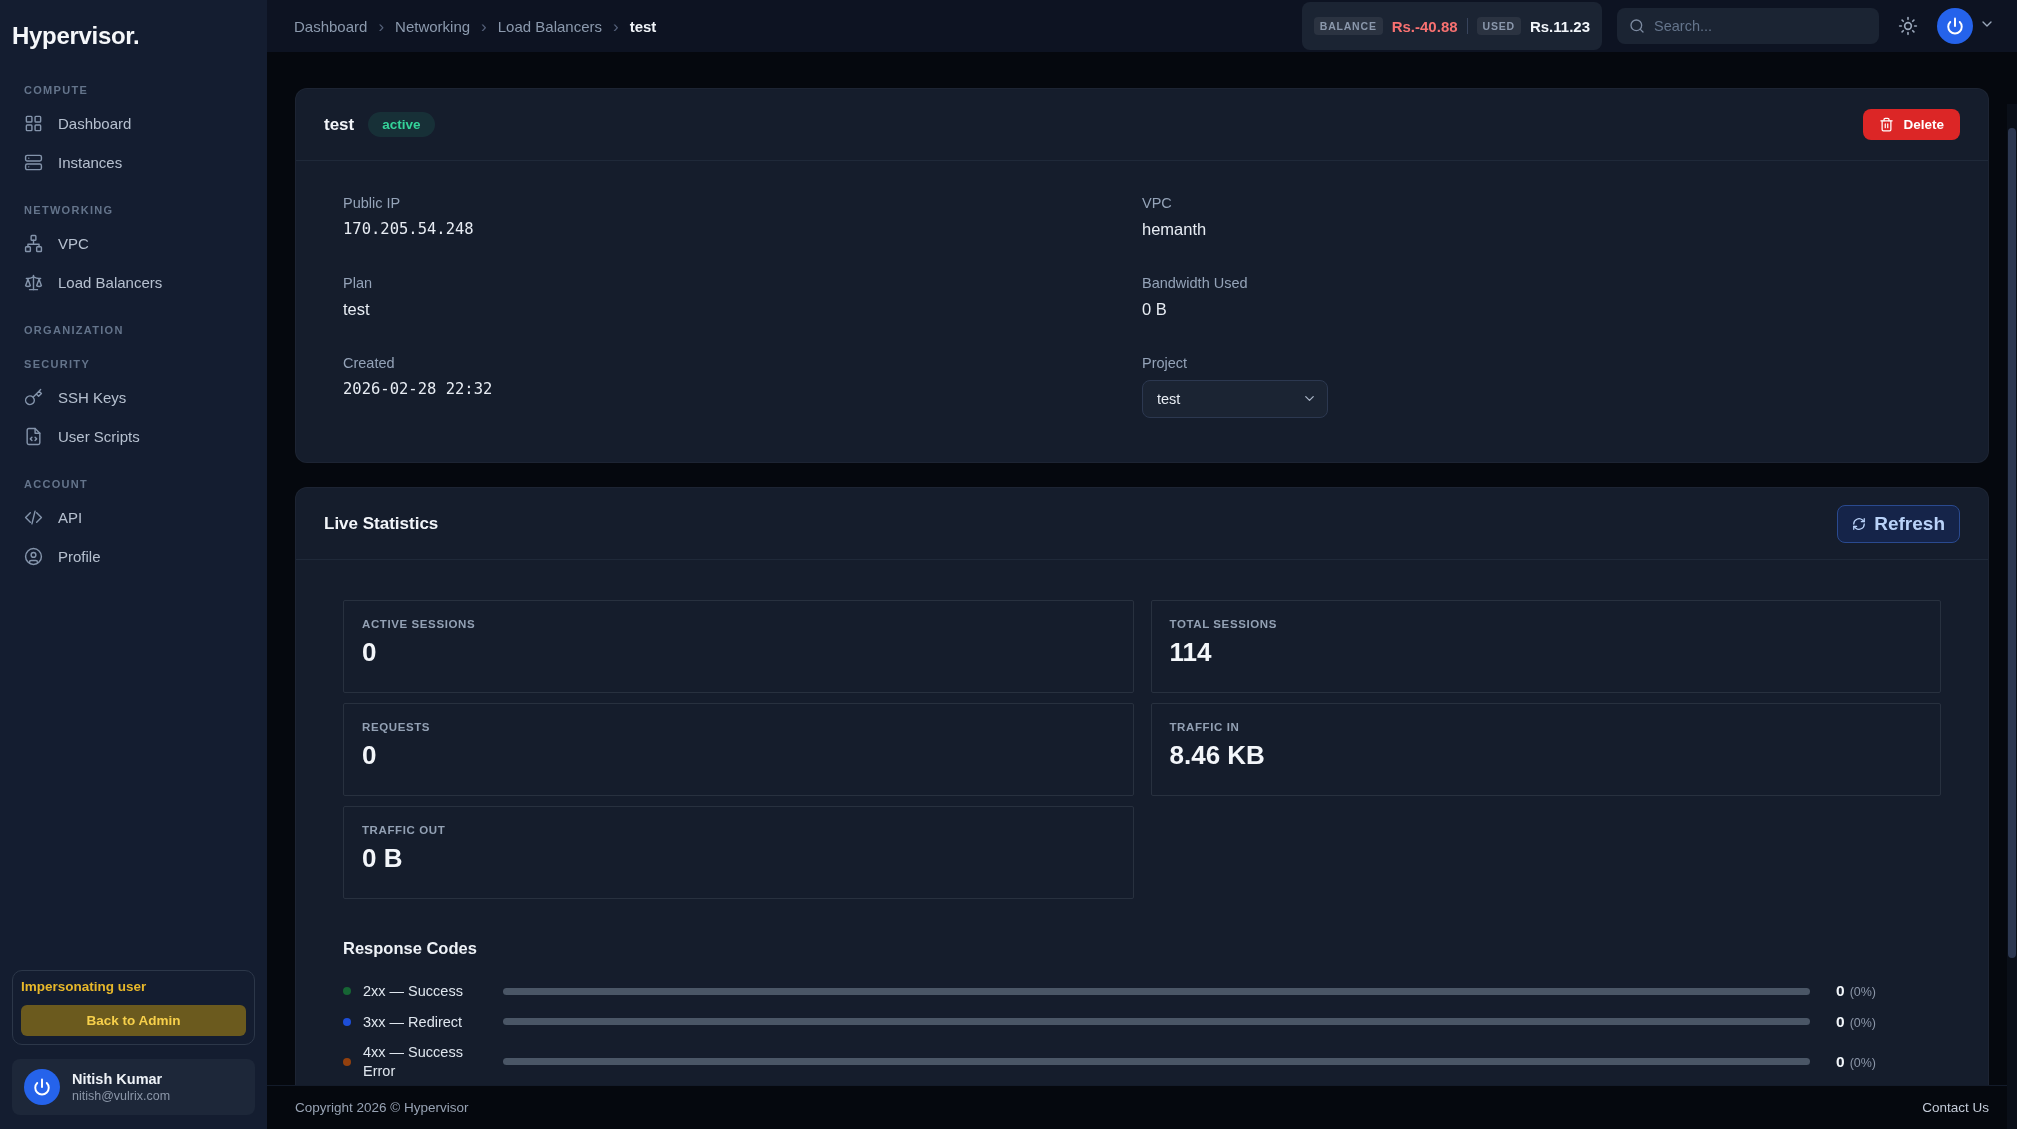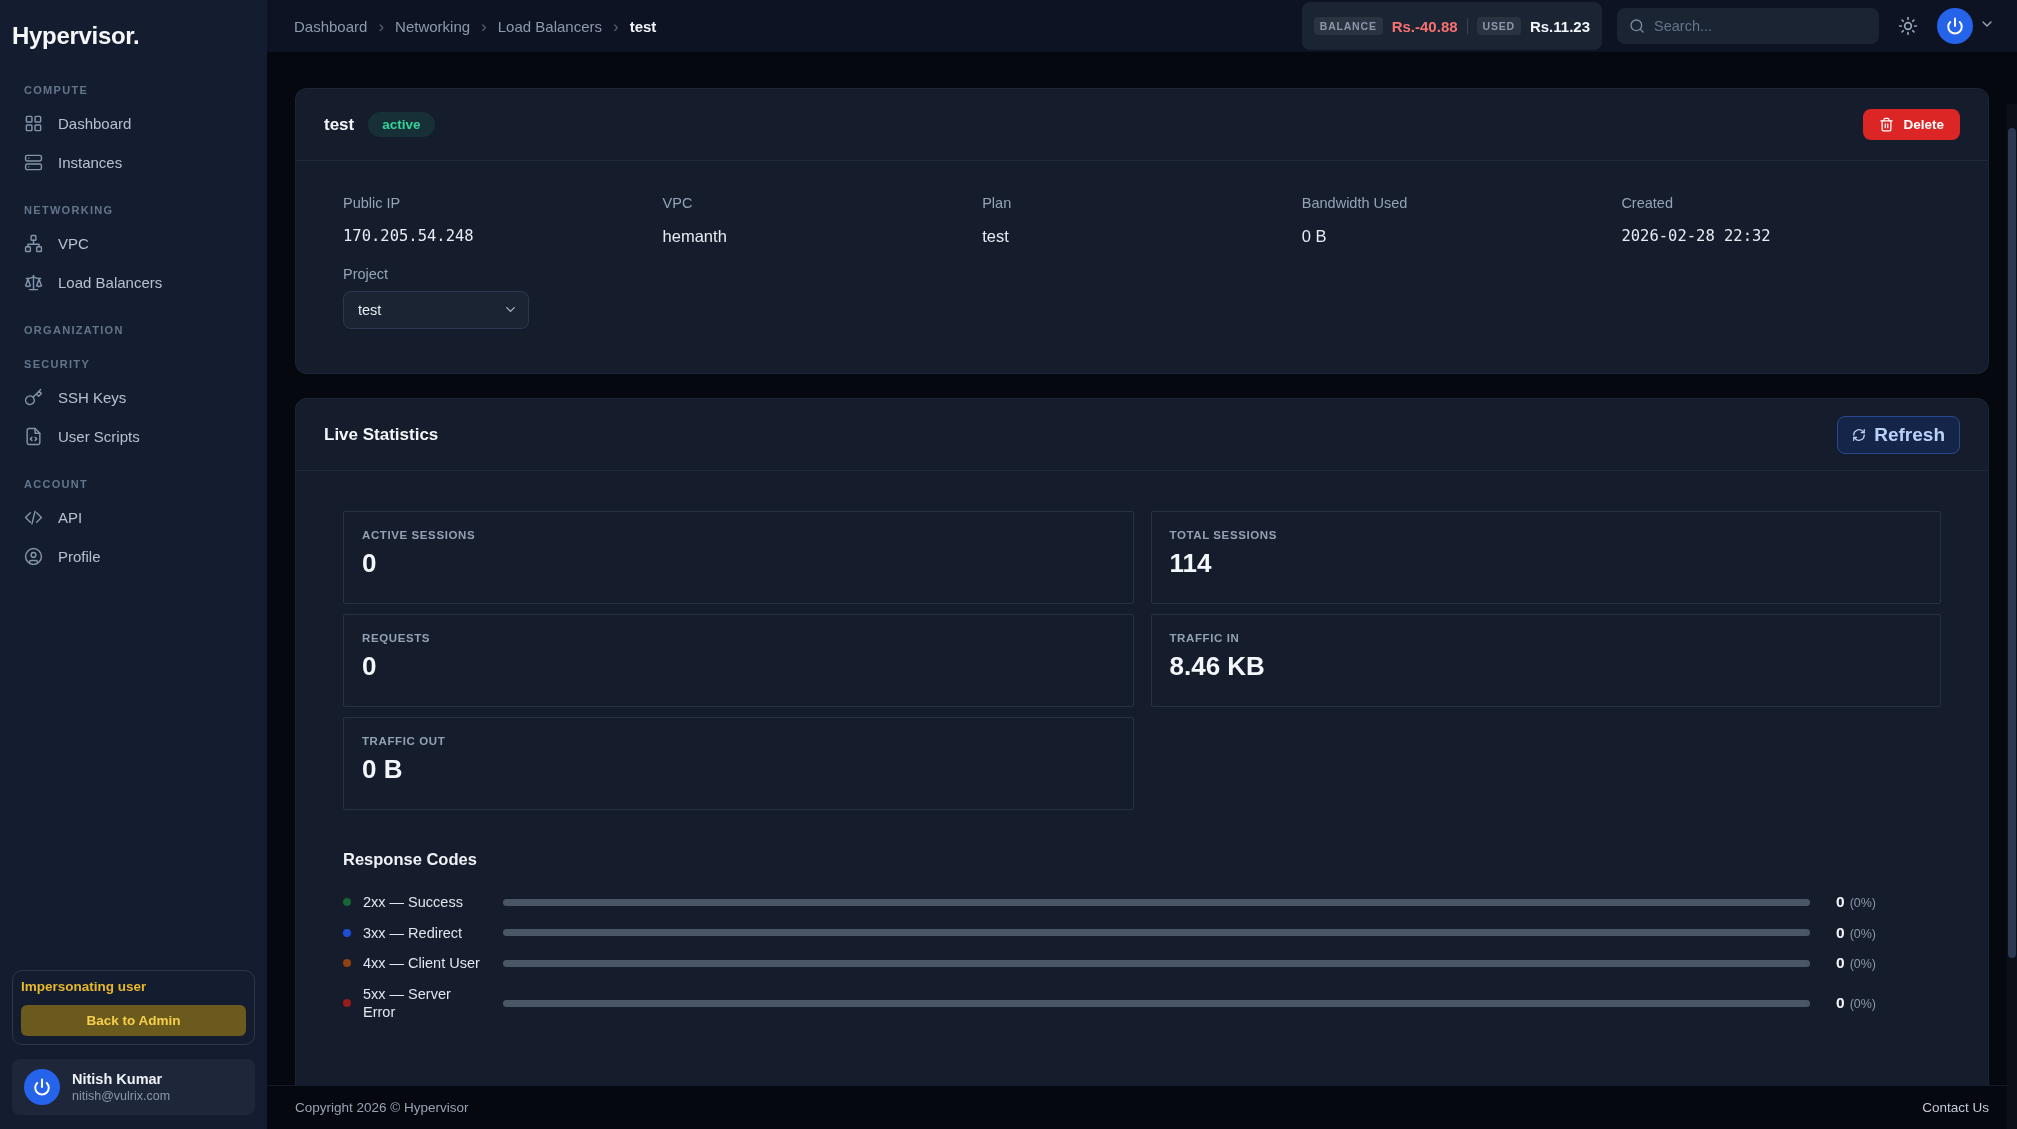--- a/index.html
+++ b/index.html
@@ -48,23 +48,23 @@
   .avatar-menu .chev svg { width:16px; height:16px; stroke:#9aa7ba; }
 
   
   .content { position:absolute; top:52px; left:0; right:0; bottom:0; overflow:hidden; padding:36px 28px 0; }
   .card { background:#151d2c; border:1px solid rgba(255,255,255,0.035); border-radius:12px; }
   .card-header { display:flex; align-items:center; height:72px; padding:0 28px; border-bottom:1px solid #1f2939; }
   .card-title { font-size:17px; font-weight:700; color:#f2f5f9; }
   .badge-active { margin-left:14px; color:#34d399; background:rgba(52,211,153,0.10); padding:5px 14px; border-radius:999px; font-size:13.5px; font-weight:600; }
   .delete-btn { margin-left:auto; background:#dc2626; color:#fff; border:none; border-radius:8px; padding:8px 16px; font-size:13.5px; font-weight:700; display:flex; align-items:center; gap:9px; cursor:pointer; font-family:inherit; }
   .delete-btn svg { width:15px; height:15px; stroke:#fff; }
-  .card1-body { padding:34px 47px 44px; display:grid; grid-template-columns:repeat(5,1fr); row-gap:20px; }
+  .card1-body { padding:34px 47px 44px; display:grid; grid-template-columns:repeat(2,1fr); row-gap:36px; }
   .field-label { font-size:14.5px; color:#94a3b8; }
-  .field-value { margin-top:16px; font-size:16.5px; color:#e7ecf3; }
+  .field-value { margin-top:9px; font-size:16.5px; color:#e7ecf3; }
   .field-value.mono { font-family:"DejaVu Sans Mono", monospace; font-size:15.5px; }
   .select-wrap { position:relative; width:186px; margin-top:9px; }
   .select-wrap select { width:100%; height:38px; background:#1b2433; border:1px solid #2c3850; border-radius:8px; color:#e7ecf3; font-size:14.5px; padding:0 14px; appearance:none; -webkit-appearance:none; font-family:inherit; cursor:pointer; }
   .select-wrap .sel-chev { position:absolute; right:11px; top:11px; pointer-events:none; }
   .select-wrap .sel-chev svg { width:15px; height:15px; stroke:#aab6c8; }
 
   .card2 { margin-top:24px; height:900px; }
   .refresh-btn { margin-left:auto; background:#152449; border:1px solid #2a4a8f; color:#b9d2f8; border-radius:8px; padding:7px 14px; font-size:19px; font-weight:700; display:flex; align-items:center; gap:8px; cursor:pointer; font-family:inherit; }
   .refresh-btn svg { width:14px; height:14px; stroke:#b9d2f8; }
   .stats-body { padding:40px 47px 0; }
@@ -366,21 +366,21 @@
        <span class="dot" style="background:#1d4ed8"></span>
        <span class="row-label">3xx — Redirect</span>
        <span class="row-bar">
          <span class="row-fill" style="width:0%;background:#1d4ed8"></span>
                   </span>
        <span class="row-value">
          <span class="row-count">0</span><span class="row-pct">(0%)</span></span>
      </div>
                 <div class="response-row">
        <span class="dot" style="background:#92400e"></span>
-       <span class="row-label">4xx — Client User</span>
+       <span class="row-label">4xx — Success Error</span>
        <span class="row-bar">
          <span class="row-fill" style="width:0%;background:#92400e"></span>
                   </span>
        <span class="row-value">
          <span class="row-count">0</span><span class="row-pct">(0%)</span></span>
      </div>
                 <div class="response-row">
        <span class="dot" style="background:#991b1b"></span>
        <span class="row-label">5xx — Server Error</span>
        <span class="row-bar">

